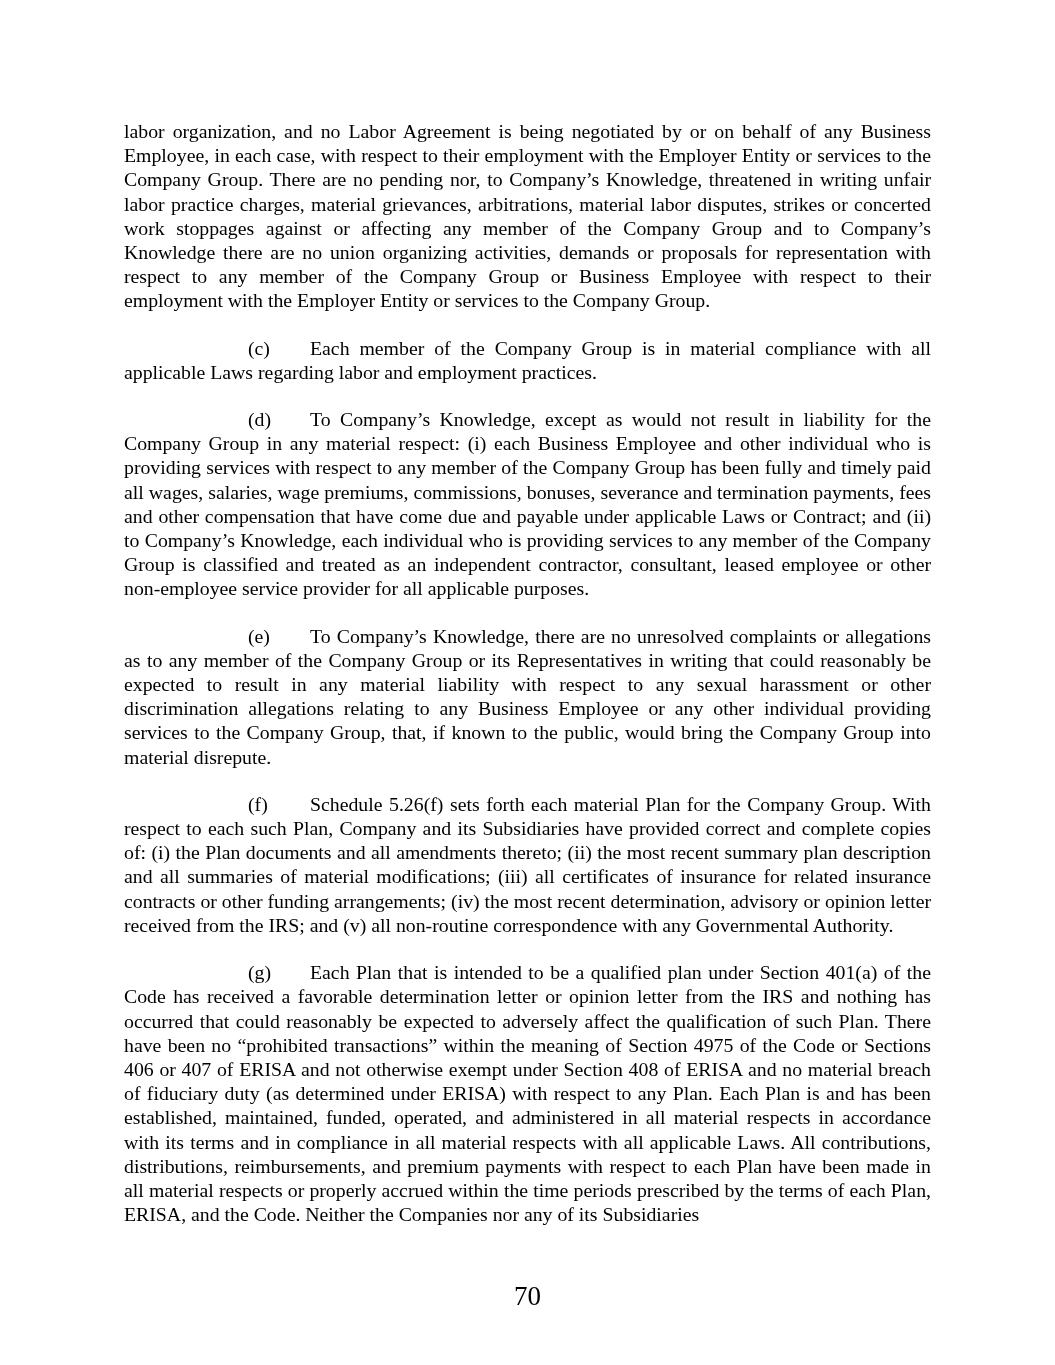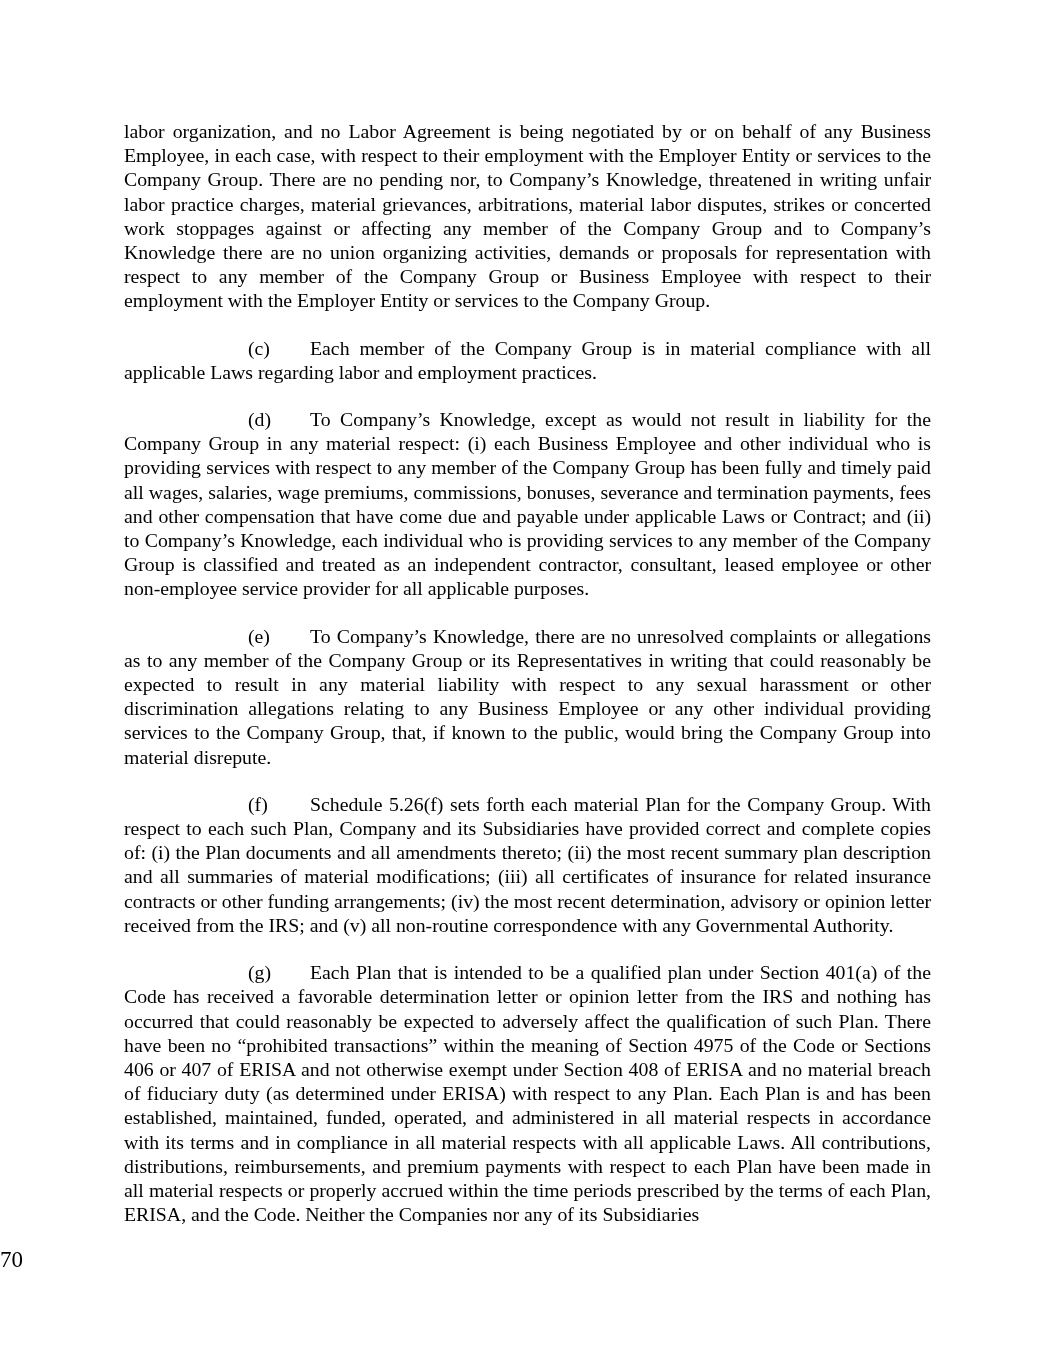--- a/index.html
+++ b/index.html
@@ -30,24 +30,25 @@
   .para:first-child { margin-top: 0; }
   .para.indented { text-indent: 124px; }
   .para-label {
     display: inline-block;
     width: 62px;
     text-indent: 0;
   }
   .underline { }
   .page-footer {
     position: absolute;
-    top: 1248px;
+    top: 1284px;
     left: 0;
     width: 100%;
-    font-size: 23px;
+    text-align: center;
+    font-size: 27px;
     line-height: 24.2px;
   }
 </style>
 </head>
 <body>
 
 <div class="page">
   <main class="doc-body" id="doc-body">
       <div class="para continuation"><span>labor organization, and no Labor Agreement is being negotiated by or on behalf of any Business Employee, in each case, with respect to their employment with the Employer Entity or services to the Company Group. There are no pending nor, to Company’s Knowledge, threatened in writing unfair labor practice charges, material grievances, arbitrations, material labor disputes, strikes or concerted work stoppages against or affecting any member of the Company Group and to Company’s Knowledge there are no union organizing activities, demands or proposals for representation with respect to any member of the Company Group or Business Employee with respect to their employment with the Employer Entity or services to the Company Group.</span></div>
       <div class="para indented"><span class="para-label">(c)</span><span>Each member of the Company Group is in material compliance with all applicable Laws regarding labor and employment practices.</span></div>

